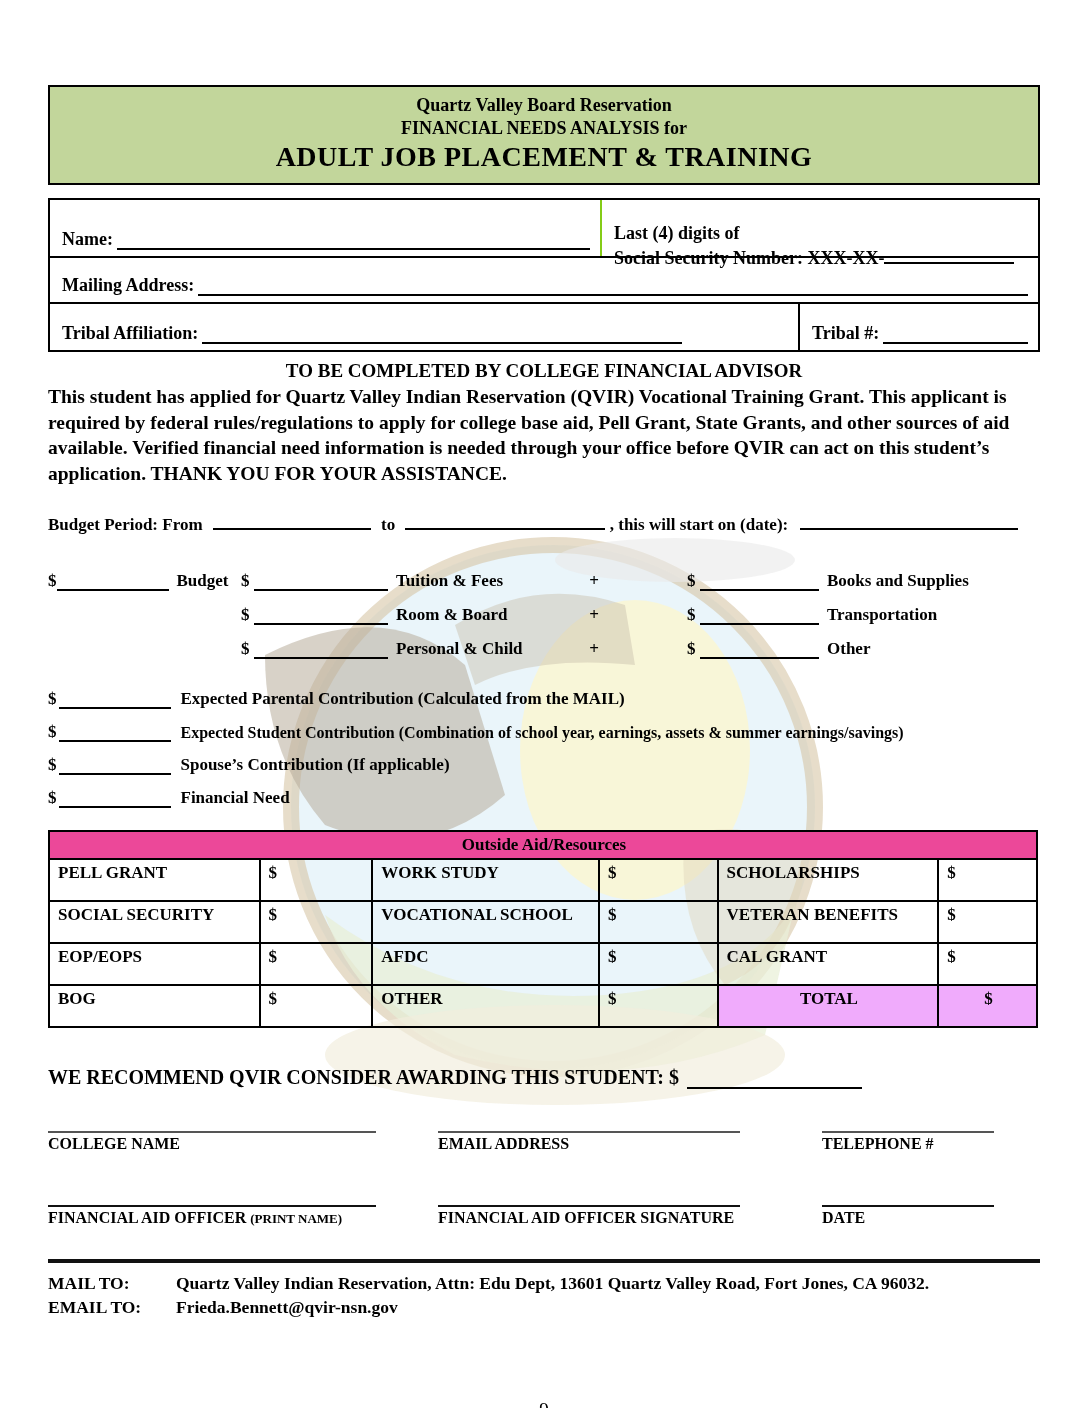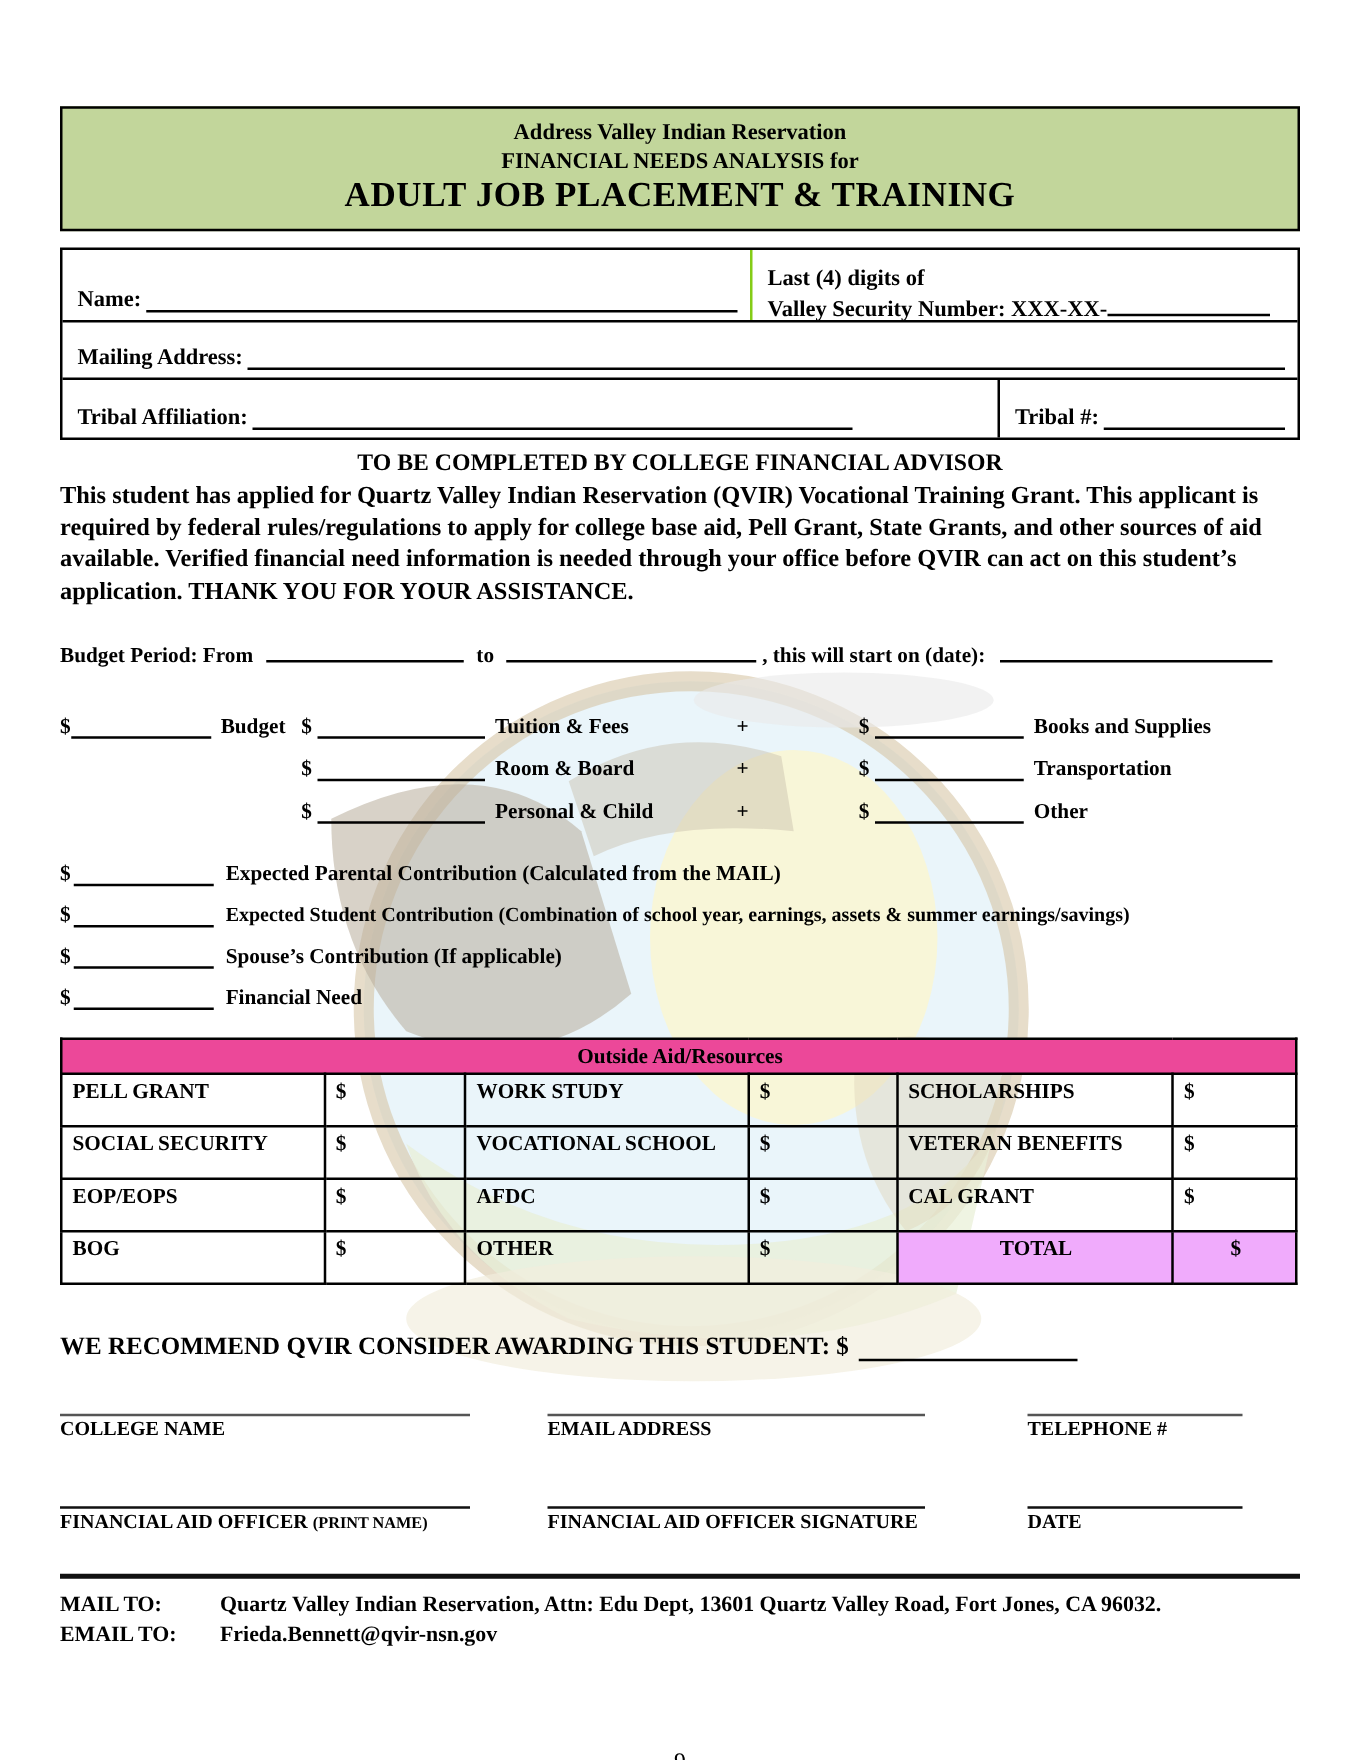--- a/index.html
+++ b/index.html
@@ -21,21 +21,21 @@
   }
   .header-line1, .header-line2 { font-size:18px; line-height:23px; }
   .header-line3 { font-size:28px; line-height:34px; letter-spacing:.5px; }
 
   
   .info-table { border:2px solid #000; margin-top:13px; }
   .info-row { display:flex; border-top:2px solid #000; }
   .info-row:first-child { border-top:none; }
   .cell { padding:4px 10px 6px 12px; display:flex; align-items:flex-end; }
   .cell-name { width:552px; border-right:2px solid #84cc16; height:56px; }
-  .cell-ssn { flex:1; display:block; padding-top:11px; height:56px; }
+  .cell-ssn { flex:1; display:block; padding-top:22px; height:56px; }
   .cell-mailing { width:100%; height:44px; }
   .cell-tribal { width:750px; border-right:2px solid #000; height:46px; }
   .cell-tribalnum { flex:1; height:46px; }
   .lbl { font-size:18px; white-space:nowrap; }
   .blank { display:inline-block; border-bottom:2px solid #000; height:1.05em; vertical-align:baseline; }
   .grow { flex:1; margin-left:4px; }
   .ssn-line { font-size:18px; line-height:23px; }
 
   
   .advisor-heading { text-align:center; font-size:19px; margin-top:8px; }
@@ -109,34 +109,34 @@
     <path d="M250 90 Q330 40 420 70 L430 130 Q330 120 270 150 Z" fill="#9c8a66" opacity="0.45"></path>
     <path d="M120 380 Q240 470 400 460 Q540 450 590 370 L560 500 Q420 560 250 520 Q150 470 120 380 Z" fill="#d7e3b8" opacity="0.75"></path>
     <path d="M480 300 Q560 280 600 330 Q590 420 520 450 Q470 390 480 300 Z" fill="#c9b98a" opacity="0.5"></path>
     <ellipse cx="350" cy="520" rx="230" ry="50" fill="#e7e0c2" opacity="0.7"></ellipse>
     <ellipse cx="470" cy="25" rx="120" ry="22" fill="#d8d8d8" opacity="0.6"></ellipse>
   </svg>
 
   <div class="content">
 
     <div class="header-band">
-      <div class="header-line1">Address Valley Indian Reservation</div>
+      <div class="header-line1">Quartz Valley Board Reservation</div>
       <div class="header-line2">FINANCIAL NEEDS ANALYSIS for</div>
       <div class="header-line3">ADULT JOB PLACEMENT &amp; TRAINING</div>
     </div>
 
     <div class="info-table">
       <div class="info-row">
         <div class="cell cell-name">
           <span class="lbl">Name:</span>
           <span class="blank grow"></span>
         </div>
         <div class="cell cell-ssn">
           <div class="ssn-line">Last (4) digits of</div>
-          <div class="ssn-line"><span>Valley Security Number: XXX-XX-</span><span class="blank" style="width:130px"></span></div>
+          <div class="ssn-line"><span>Social Security Number: XXX-XX-</span><span class="blank" style="width:130px"></span></div>
         </div>
       </div>
       <div class="info-row">
         <div class="cell cell-mailing">
           <span class="lbl">Mailing Address:</span>
           <span class="blank grow"></span>
         </div>
       </div>
       <div class="info-row">
         <div class="cell cell-tribal">

